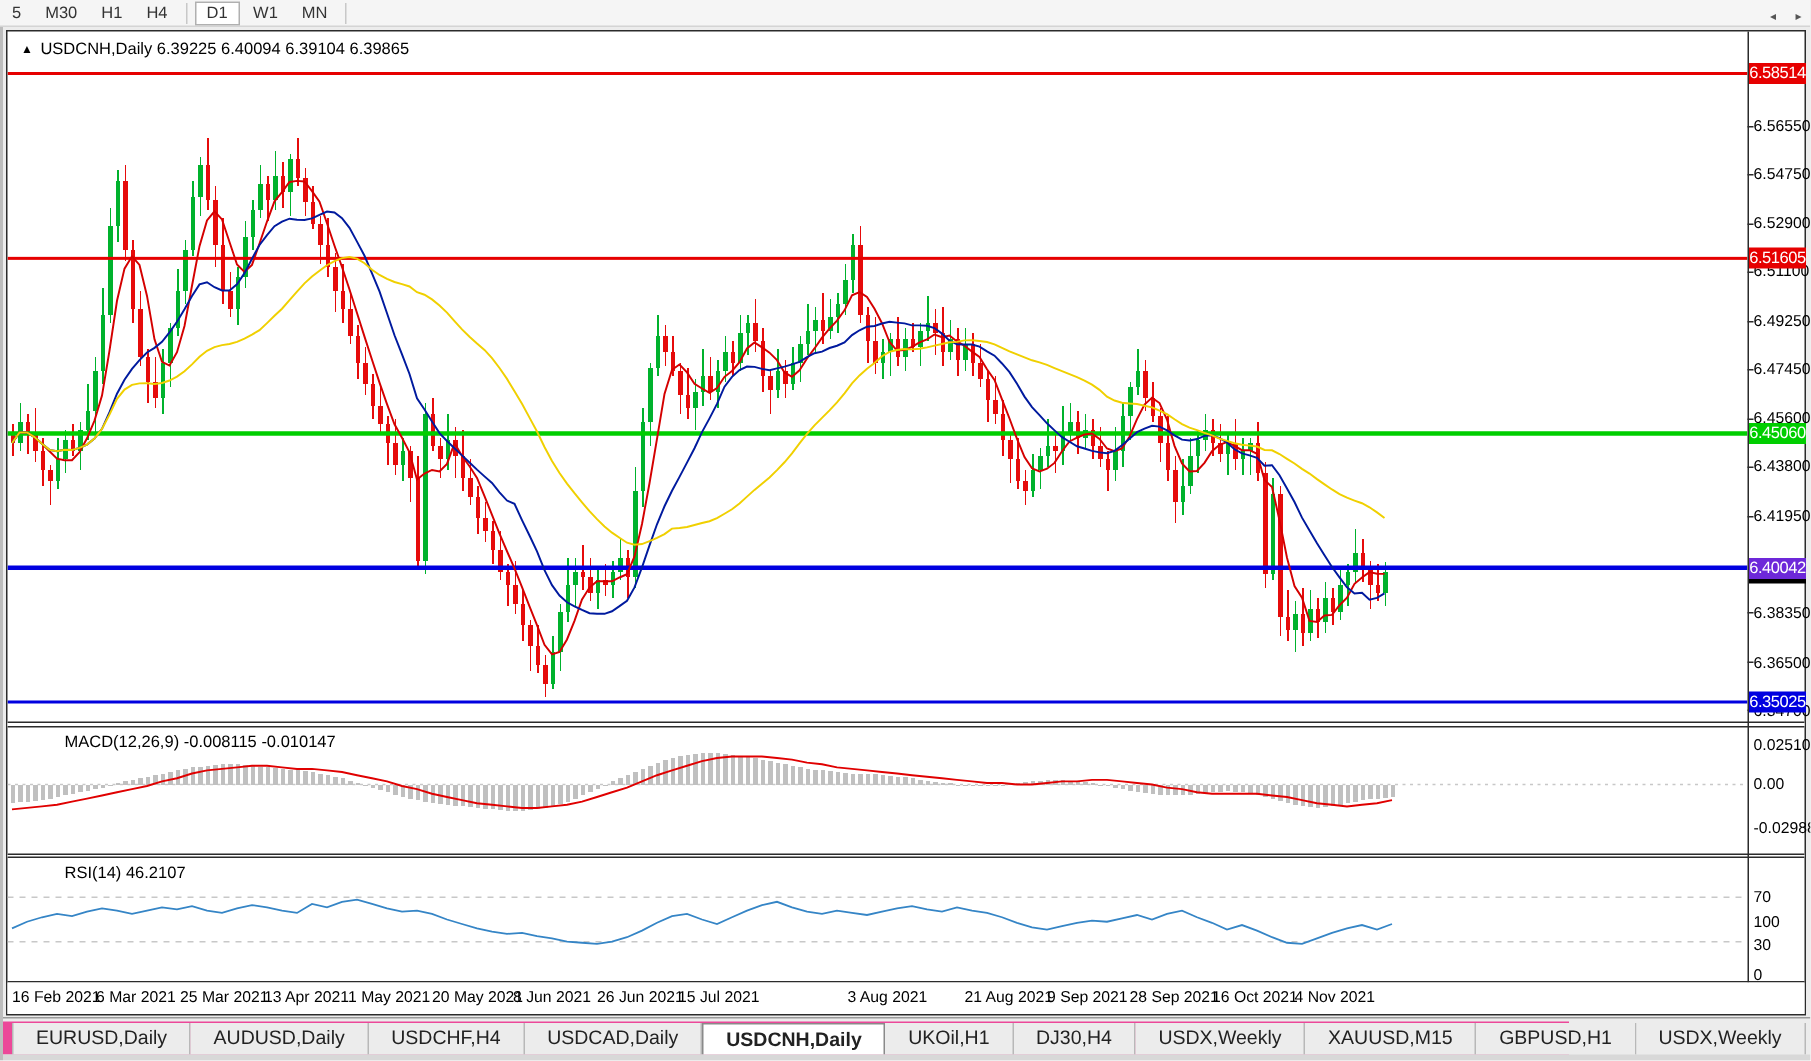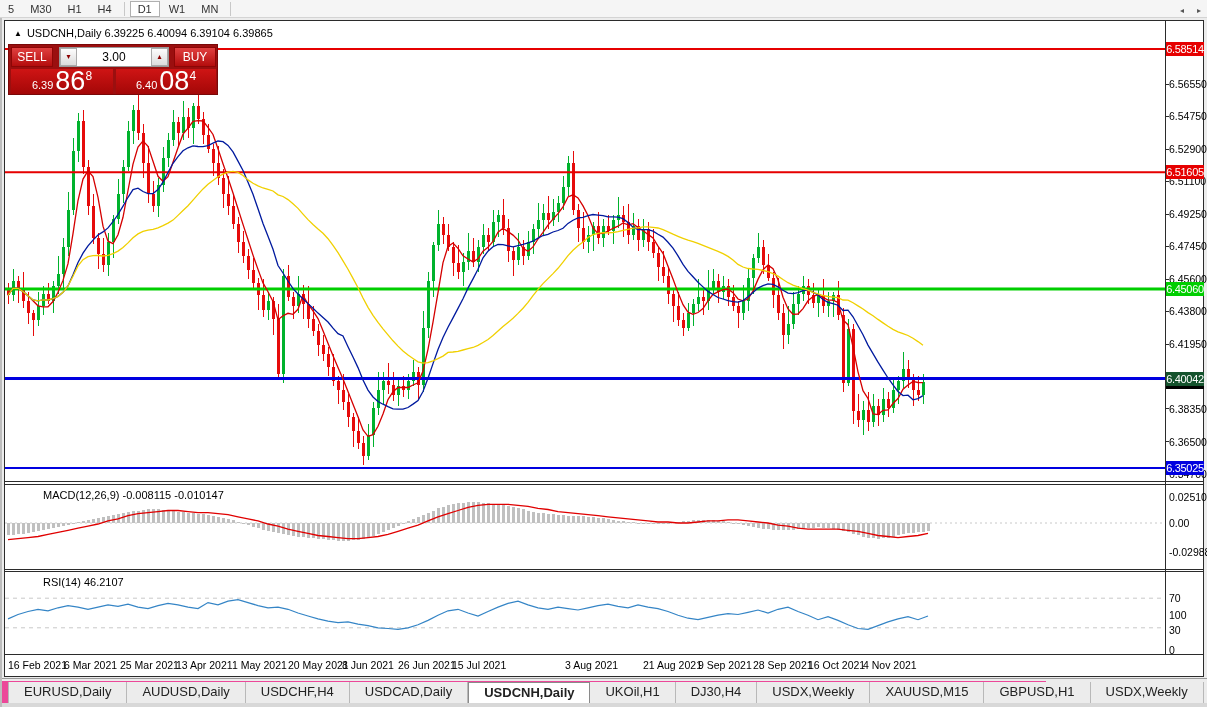--- a/index.html
+++ b/index.html
@@ -716,39 +716,20 @@
       <div class="date-label" style="left: 858px;">4 Nov 2021</div>
     </div>
 
   <div id="chart-title">
     <span class="arrow">▲</span><span>USDCNH,Daily</span>
     <span>6.39225 6.40094 6.39104 6.39865</span>
   </div>
   <div id="macd-label" class="ind-label">MACD(12,26,9) -0.008115 -0.010147</div>
   <div id="rsi-label" class="ind-label">RSI(14) 46.2107</div>
 
-  <div id="trade-widget">
-    <div id="sell-button" class="trade-btn">SELL</div>
-    <div id="vol-strip">
-      <div class="spin-btn">▾</div>
-      <div id="vol-value">3.00</div>
-      <div class="spin-btn">▴</div>
-    </div>
-    <div id="buy-button" class="trade-btn">BUY</div>
-    <div id="sell-price-display" class="price-box">
-      <span class="price-small">6.39</span>
-      <span class="price-big">86</span>
-      <span class="price-sup">8</span>
-    </div>
-    <div id="buy-price-display" class="price-box">
-      <span class="price-small">6.40</span>
-      <span class="price-big">08</span>
-      <span class="price-sup">4</span>
-    </div>
-  </div>
 
   <div id="tab-strip-top"></div>
   <div id="tab-bar">
       <div class="tab">EURUSD,Daily</div>
       <div class="tab">AUDUSD,Daily</div>
       <div class="tab">USDCHF,H4</div>
       <div class="tab">USDCAD,Daily</div>
       <div class="tab active">USDCNH,Daily</div>
       <div class="tab">UKOil,H1</div>
       <div class="tab">DJ30,H4</div>
@@ -782,21 +763,21 @@
     <div class="tick-label" style="top: 338.469px;">6.41950</div>
     <div class="tick-mark" style="top: 408.185px;"></div>
     <div class="tick-label" style="top: 402.685px;">6.38350</div>
     <div class="tick-mark" style="top: 441.186px;"></div>
     <div class="tick-label" style="top: 435.686px;">6.36500</div>
     <div class="tick-mark" style="top: 473.294px;"></div>
     <div class="tick-label" style="top: 467.794px;">6.34700</div>
     <div class="level-label" style="top: 42px; background: rgb(230, 0, 0);">6.58514</div>
     <div class="level-label" style="top: 165.243px; background: rgb(230, 0, 0);">6.51605</div>
     <div class="level-label" style="top: 281.992px; background: rgb(0, 206, 0);">6.45060</div>
-    <div class="level-label" style="top: 371.504px; background: #14532d;">6.40042</div>
+    <div class="level-label" style="top: 371.504px; background: #6d28d9;">6.40042</div>
     <div class="level-label" style="top: 460.997px; background: rgb(0, 0, 224);">6.35025</div>
     <div class="level-label" id="current-price-label" style="top: 374.661px; background: rgb(0, 0, 0);">6.39865</div>
     <div class="sub-axis-label" style="top: 491px;">0.025108</div>
     <div class="sub-axis-label" style="top: 517px;">0.00</div>
     <div class="sub-axis-label" style="top: 546px;">-0.02988</div>
     <div class="sub-axis-label" style="top: 570px; margin-top: 39px;">100</div>
     <div class="sub-axis-label" style="top: 592px;">70</div>
     <div class="sub-axis-label" style="top: 624px;">30</div>
     <div class="sub-axis-label" style="top: 644px;">0</div>
   </div>

